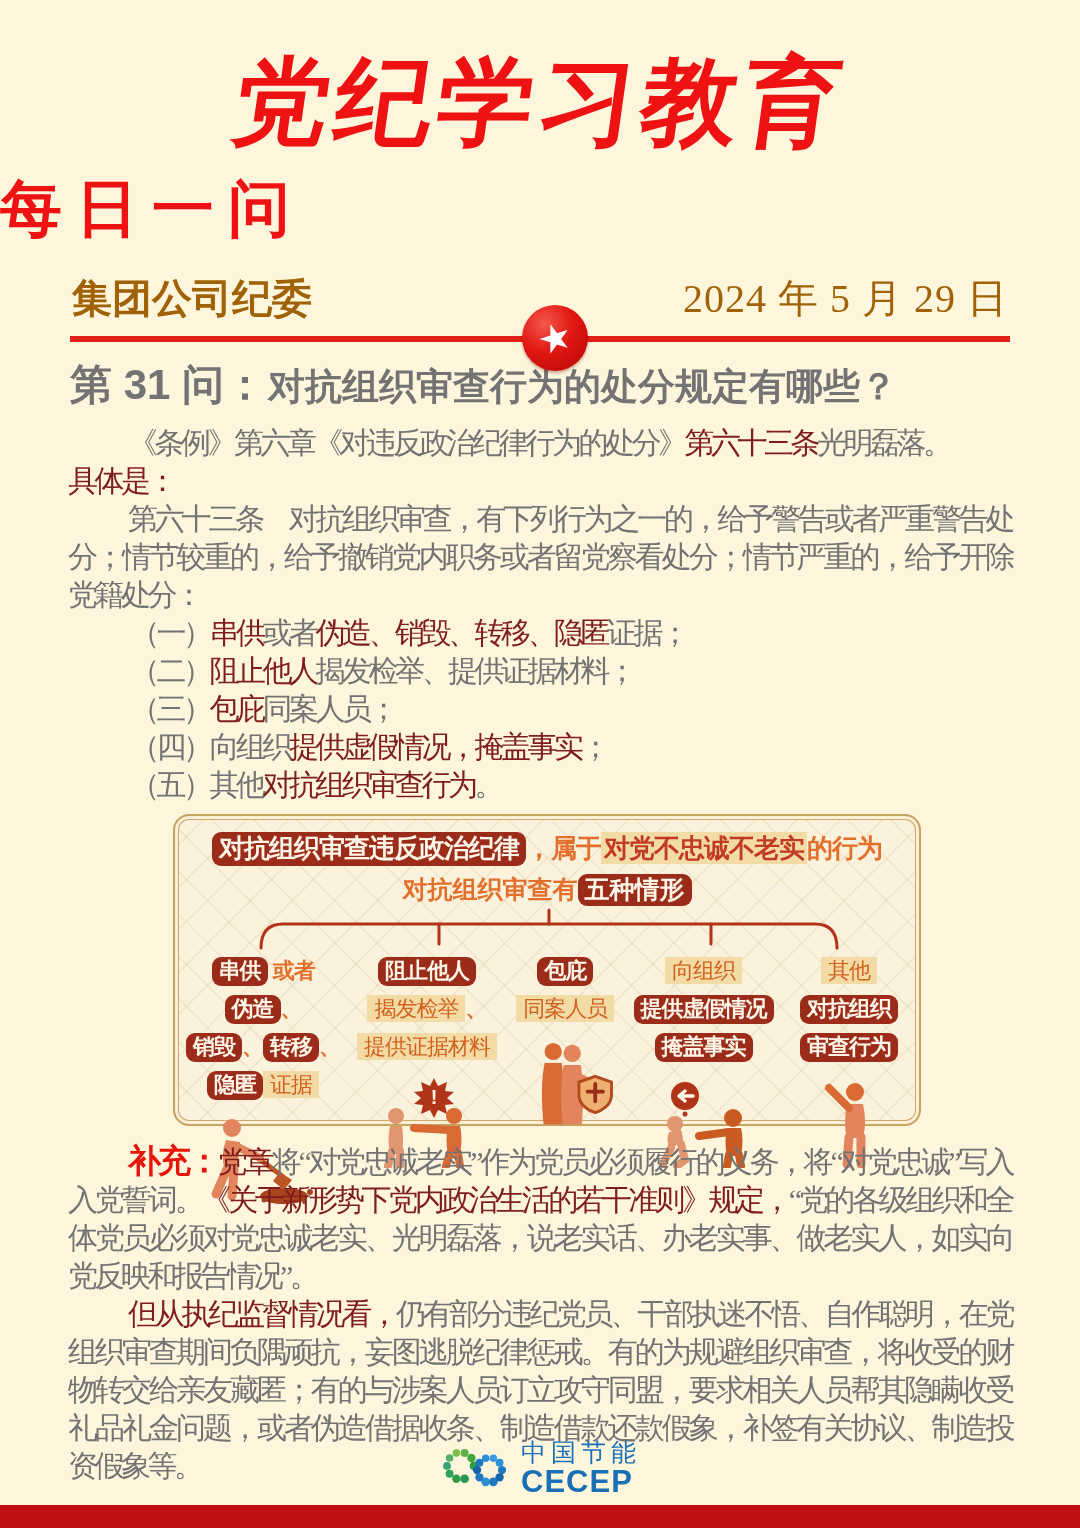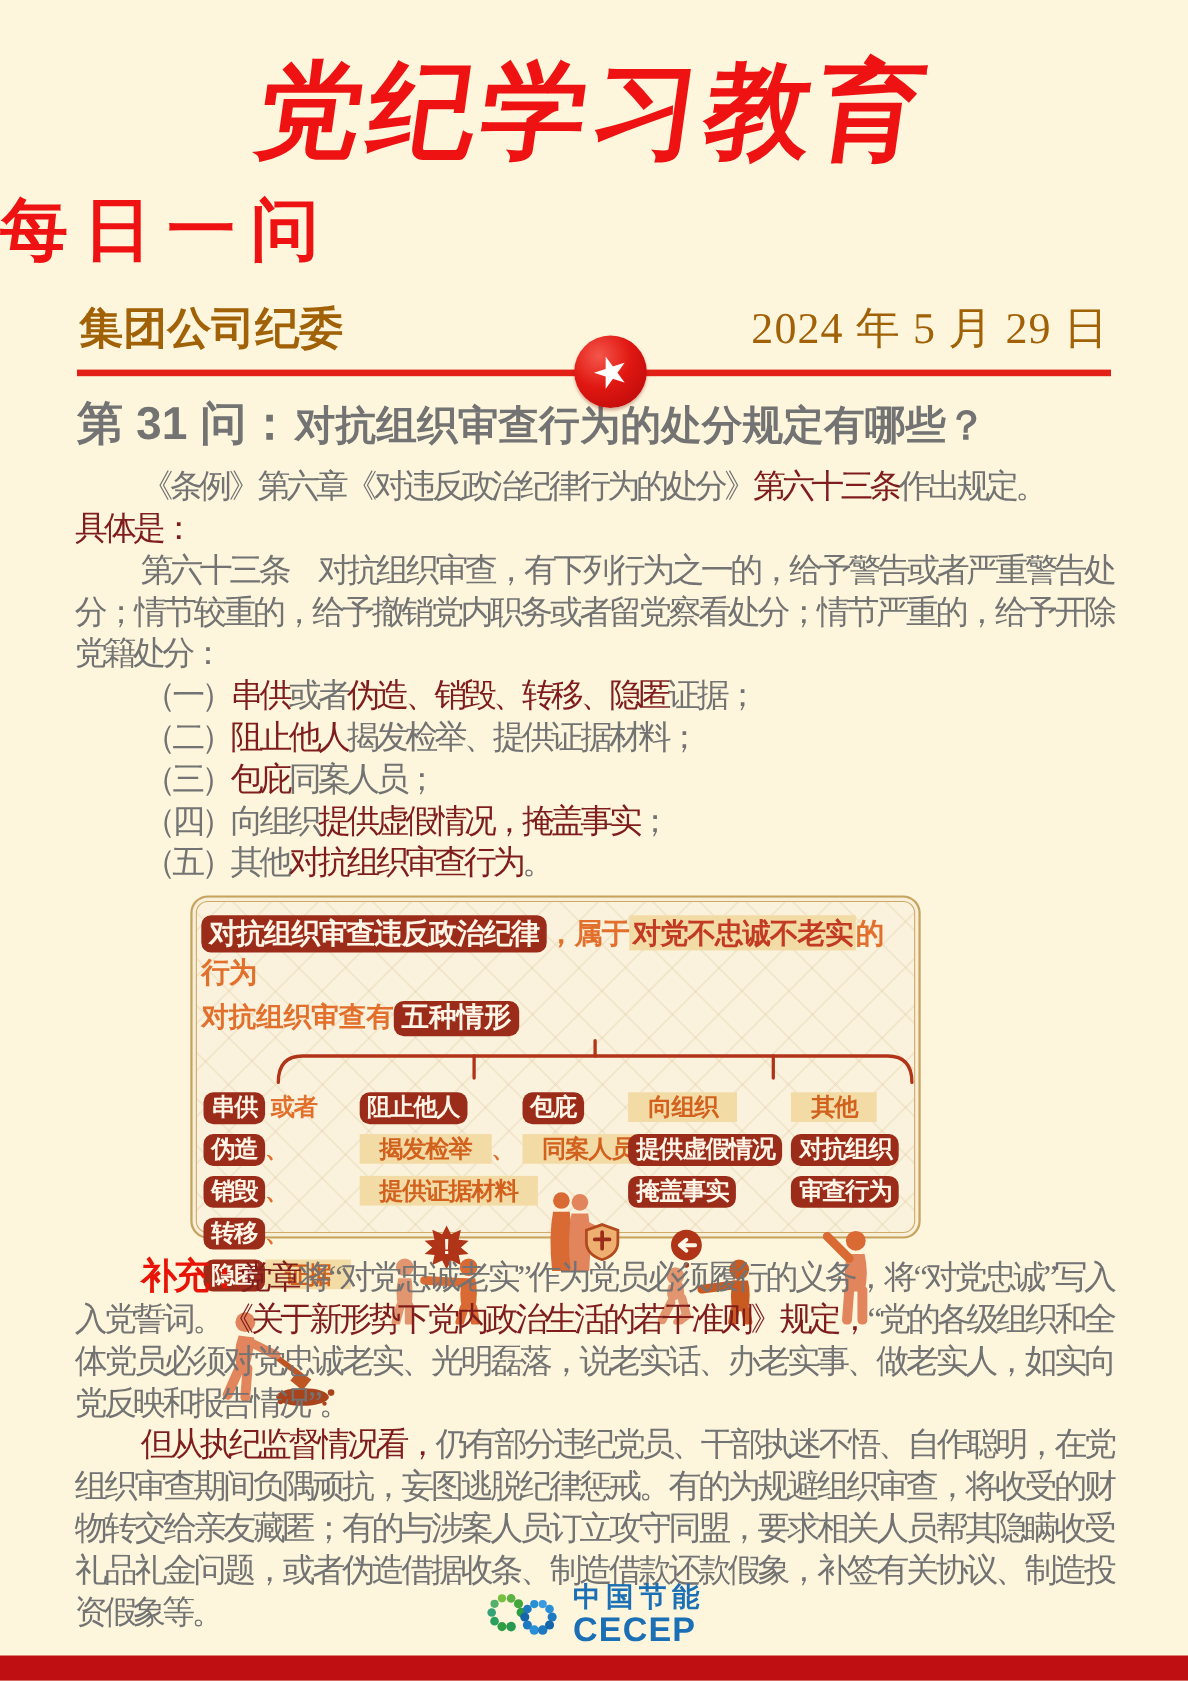--- a/index.html
+++ b/index.html
@@ -67,57 +67,57 @@
   .indent{text-indent:2em;}
   .p-intro{margin-top:14px;}
   .violation-list{margin:0 68px 0 130px;font-size:30px;line-height:38px;letter-spacing:-3.5px;}
   .seg-ink{color:#737373;}
   .seg-red{color:#7f1d1d;}
   .seg-redb{color:#e81408;font-weight:bold;font-size:33px;}
   
   .infographic-panel{
     box-sizing:border-box;
     margin:10px 0 0 173px;
-    width:664px;height:312px;
+    width:748px;height:312px;
     border:2px solid #c7a360;
     border-radius:16px;
     box-shadow:inset 0 0 0 3px #f8efd8, inset 0 0 0 4px #cfa968;
     background-color:#faf2dc;
     background-image:
       repeating-linear-gradient(45deg, rgba(203,176,120,0.16) 0px, rgba(203,176,120,0.16) 2px, transparent 2px, transparent 30px),
       repeating-linear-gradient(-45deg, rgba(203,176,120,0.16) 0px, rgba(203,176,120,0.16) 2px, transparent 2px, transparent 30px);
     padding:14px 8px 6px;
     font-family:"Liberation Sans", sans-serif;
-    text-align:left;
+    text-align:center;
   }
   .diagram-headline{font-size:26px;font-weight:700;line-height:36px;letter-spacing:-1px;}
   .diagram-subline{font-size:25px;font-weight:700;margin-top:6px;line-height:34px;}
   .seg-badge{
     background:#9b2c1a;color:#fff6e8;
     border-radius:9px;padding:1px 7px 3px;
     font-weight:700;white-space:nowrap;
   }
   .seg-orange{color:#e2702c;font-weight:700;}
-  .seg-hl{background:#f3dba6;color:#d2611e;font-weight:700;padding:1px 18px;white-space:nowrap;}
+  .seg-hl{background:#f3dba6;color:#d2611e;font-weight:400;padding:1px 7px;white-space:nowrap;}
   .seg-hlred{background:#f3dba6;color:#c23a22;font-weight:700;padding:1px 3px;white-space:nowrap;}
   .brace{display:block;margin:2px auto 0;}
   .diagram-columns{display:flex;align-items:flex-start;margin-top:2px;}
   .diagram-col{box-sizing:border-box;padding:0 2px;}
   .col-1{width:22%;} .col-2{width:23%;} .col-3{width:15%;} .col-4{width:23%;} .col-5{width:17%;}
   .col-text{font-size:22px;line-height:38px;letter-spacing:-1px;}
   .col-figure{margin-top:6px;height:96px;display:flex;align-items:flex-end;justify-content:center;}
   
   .p-supplement{margin-top:16px;}
   
   .cecep-logo{
     position:absolute;left:50%;top:1440px;transform:translateX(-50%);
     display:flex;align-items:center;gap:10px;
   }
   .logo-text{display:flex;flex-direction:column;line-height:1.02;color:#1a6fb5;font-family:"Liberation Sans", sans-serif;}
-  .logo-cn{font-size:25px;font-weight:700;letter-spacing:5px;}
+  .logo-cn{font-size:25px;font-weight:400;letter-spacing:5px;}
   .logo-en{font-size:31px;font-weight:800;letter-spacing:1px;}
   .bottom-band{position:absolute;left:0;right:0;bottom:0;height:23px;background:#bf0f12;}
 </style>
 </head>
 <body>
 
 <div class="page">
 
   <div class="main-title">党纪学习教育</div>
   <div class="subtitle">每日一问</div>
@@ -129,21 +129,21 @@
   <div class="rule-wrap">
     <div class="star-badge">
       <span class="star">★</span>
     </div>
   </div>
 
   <div class="question">
     <span class="q-label">第 31 问：</span><span>对抗组织审查行为的处分规定有哪些？</span>
   </div>
 
-  <p class="body-text indent p-intro"><span class="seg-ink">《条例》第六章《对违反政治纪律行为的处分》</span><span class="seg-red">第六十三条</span><span class="seg-ink">作出规定。</span><br><span class="seg-red">具体是：</span></p>
+  <p class="body-text indent p-intro"><span class="seg-ink">《条例》第六章《对违反政治纪律行为的处分》</span><span class="seg-red">第六十三条</span><span class="seg-ink">光明磊落。</span><br><span class="seg-red">具体是：</span></p>
   <p class="body-text indent" style="margin-top:0"><span class="seg-ink">第六十三条　对抗组织审查，有下列行为之一的，给予警告或者严重警告处分；情节较重的，给予撤销党内职务或者留党察看处分；情节严重的，给予开除党籍处分：</span></p>
 
   <div class="violation-list">
     <div><span class="seg-ink">（一）</span><span class="seg-red">串供</span><span class="seg-ink">或者</span><span class="seg-red">伪造、销毁、转移、隐匿</span><span class="seg-ink">证据；</span></div>
     <div><span class="seg-ink">（二）</span><span class="seg-red">阻止他人</span><span class="seg-ink">揭发检举、提供证据材料；</span></div>
     <div><span class="seg-ink">（三）</span><span class="seg-red">包庇</span><span class="seg-ink">同案人员；</span></div>
     <div><span class="seg-ink">（四）向组织</span><span class="seg-red">提供虚假情况，掩盖事实</span><span class="seg-ink">；</span></div>
     <div><span class="seg-ink">（五）其他</span><span class="seg-red">对抗组织审查行为</span><span class="seg-ink">。</span></div>
   </div>
 

